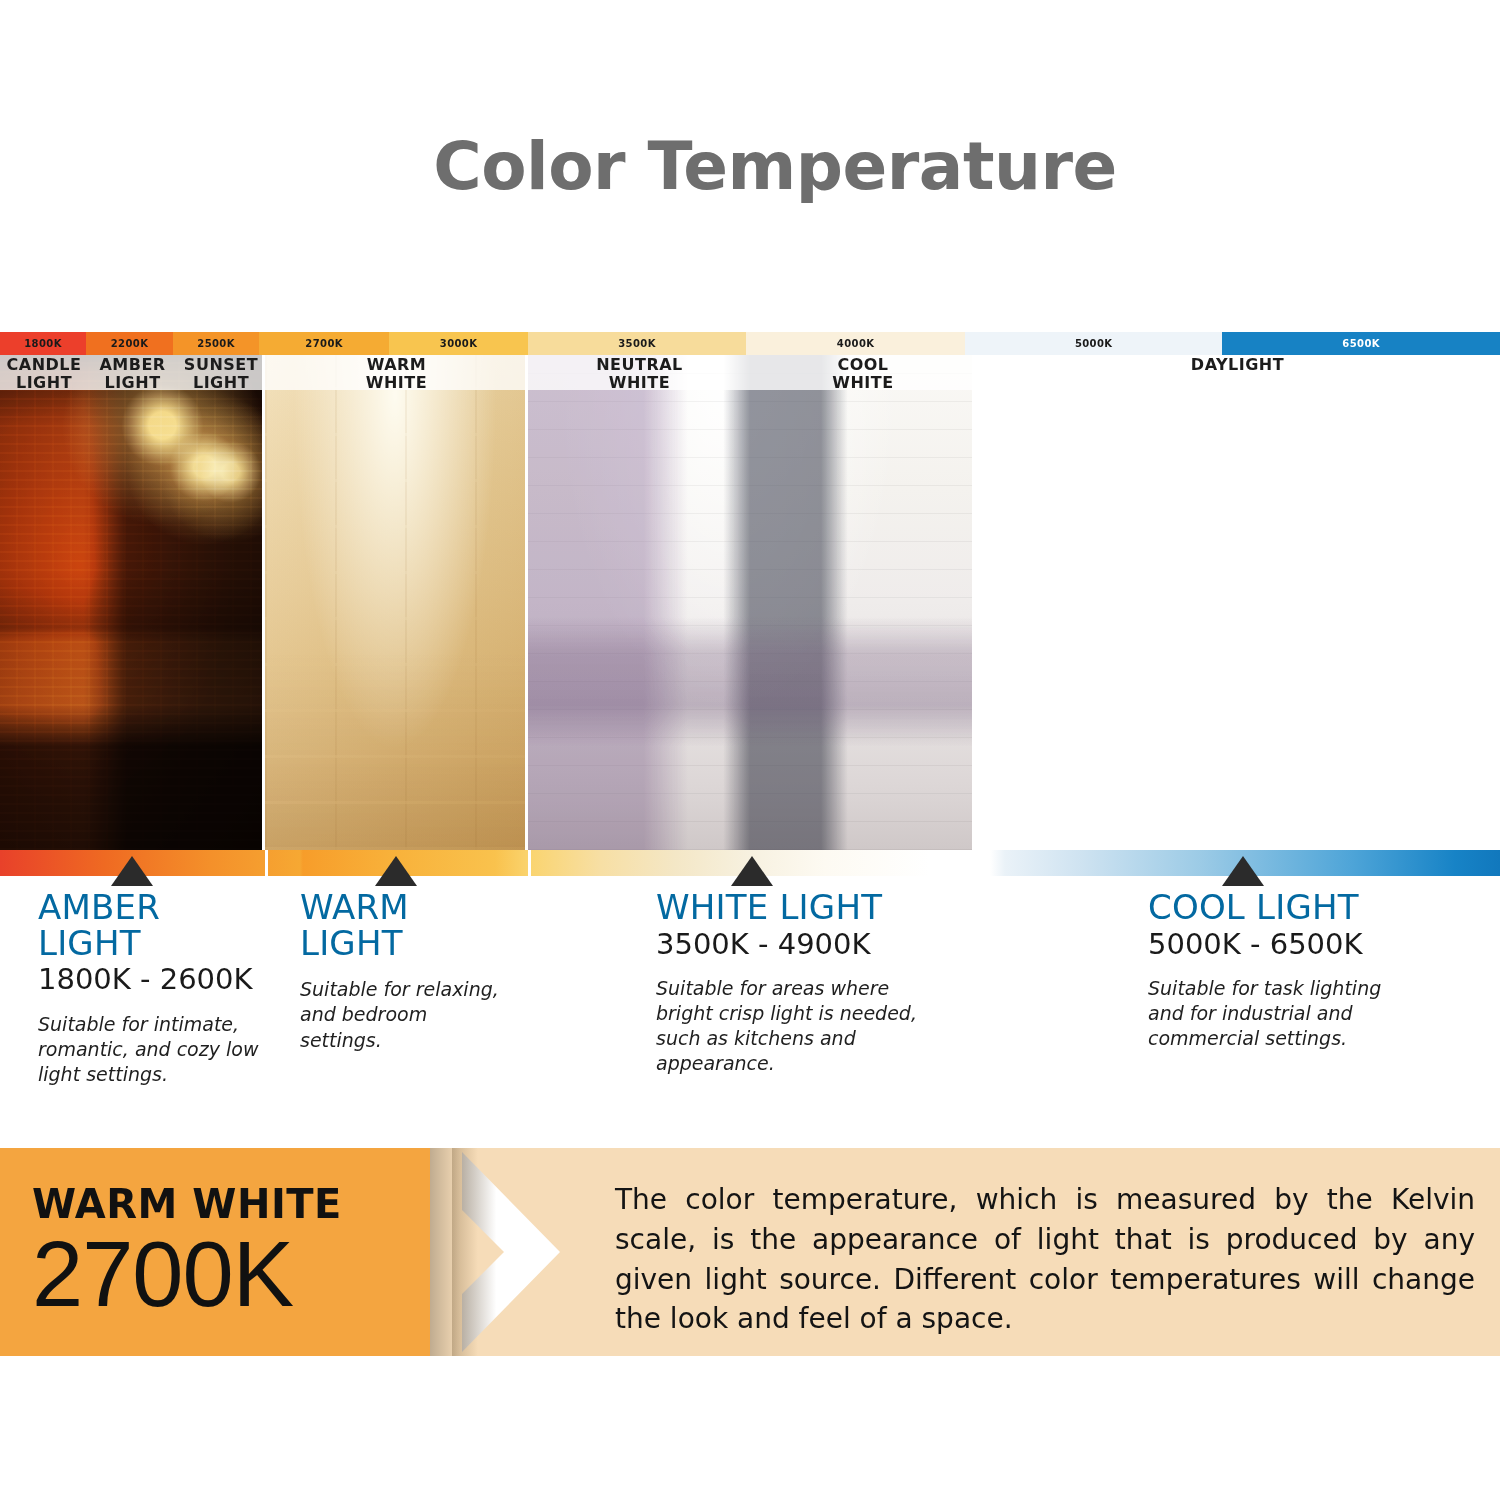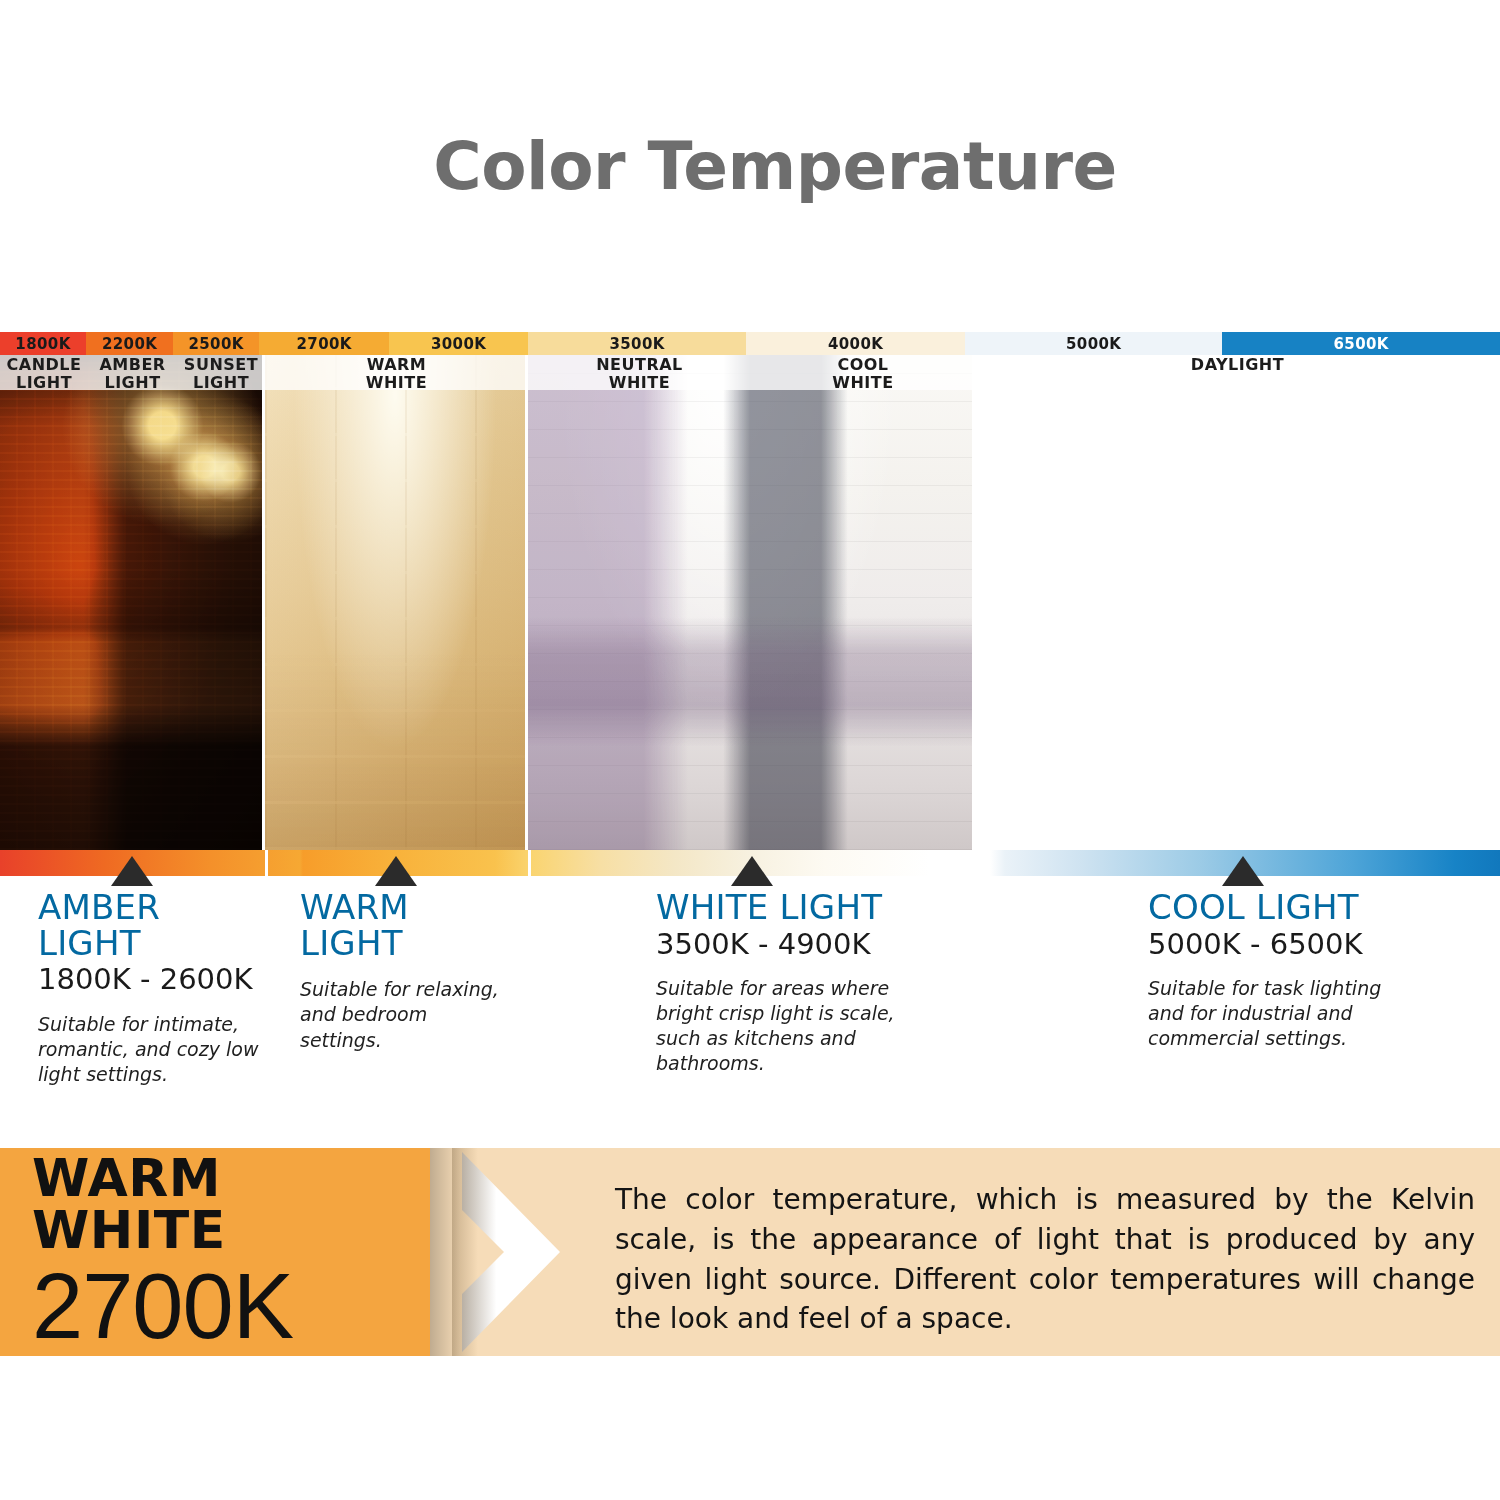--- a/index.html
+++ b/index.html
@@ -100,21 +100,21 @@
     mix-blend-mode: screen; opacity:.7;
   }
 
   
   .scale-wrap {
     position: absolute; left: 0; top: 332px; width: 1500px; height: 58px;
   }
   .scale-bar { display: flex; width: 1500px; height: 23px; }
   .scale-seg {
     height: 23px; display: flex; align-items: center; justify-content: center;
-    font-size: 15px; font-weight: bold; color: #1a1a1a;
+    font-size: 10px; font-weight: bold; color: #1a1a1a;
     letter-spacing: 0.4px;
     font-family: "DejaVu Sans", sans-serif;
   }
   .scale-names {
     position: absolute; left: 0; top: 23px; width: 1500px; height: 35px;
     display: flex;
   }
   .scale-name {
     display: flex; flex-direction: column; align-items: center; justify-content: flex-start;
     font-size: 16px; font-weight: bold; color: #1c1c1c; line-height: 1.12;
@@ -172,21 +172,21 @@
     position: absolute; left: 0; top: 0; width: 430px; height: 208px;
     background: #f4a540;
     display: flex; flex-direction: column;
     justify-content: center; padding-left: 32px;
   }
   .banner-left-shadow {
     position: absolute; left: 430px; top: 0; width: 30px; height: 208px;
     background: linear-gradient(90deg, rgba(0,0,0,0.22), rgba(0,0,0,0));
   }
   .banner-kind {
-    font-size: 52px; font-weight: bold; color: #111; letter-spacing: 0.5px;
+    font-size: 40px; font-weight: bold; color: #111; letter-spacing: 0.5px;
     line-height: 1;
     font-family: "DejaVu Sans", sans-serif;
   }
   .banner-kelvin {
     font-size: 92px; font-weight: 300; color: #111; line-height: 1;
     margin-top: 4px; letter-spacing: -1px;
     font-family: "Liberation Sans", sans-serif;
   }
   .chevron {
     position: absolute; left: 452px; top: 0; width: 140px; height: 208px;
@@ -285,21 +285,21 @@
     </div>
 
     <div class="cat" style="left:300px;width:210px">
       <div class="cat-name">WARM LIGHT</div>
       <div class="cat-desc">Suitable for relaxing, and bedroom settings.</div>
     </div>
 
     <div class="cat" style="left:656px;width:270px">
       <div class="cat-name">WHITE LIGHT</div>
       <div class="cat-range">3500K - 4900K</div>
-      <div class="cat-desc">Suitable for areas where bright crisp light is scale, such as kitchens and bathrooms.</div>
+      <div class="cat-desc">Suitable for areas where bright crisp light is needed, such as kitchens and appearance.</div>
     </div>
 
     <div class="cat" style="left:1148px;width:262px">
       <div class="cat-name">COOL LIGHT</div>
       <div class="cat-range">5000K - 6500K</div>
       <div class="cat-desc">Suitable for task lighting and for industrial and commercial settings.</div>
     </div>
 
   </div>
 

